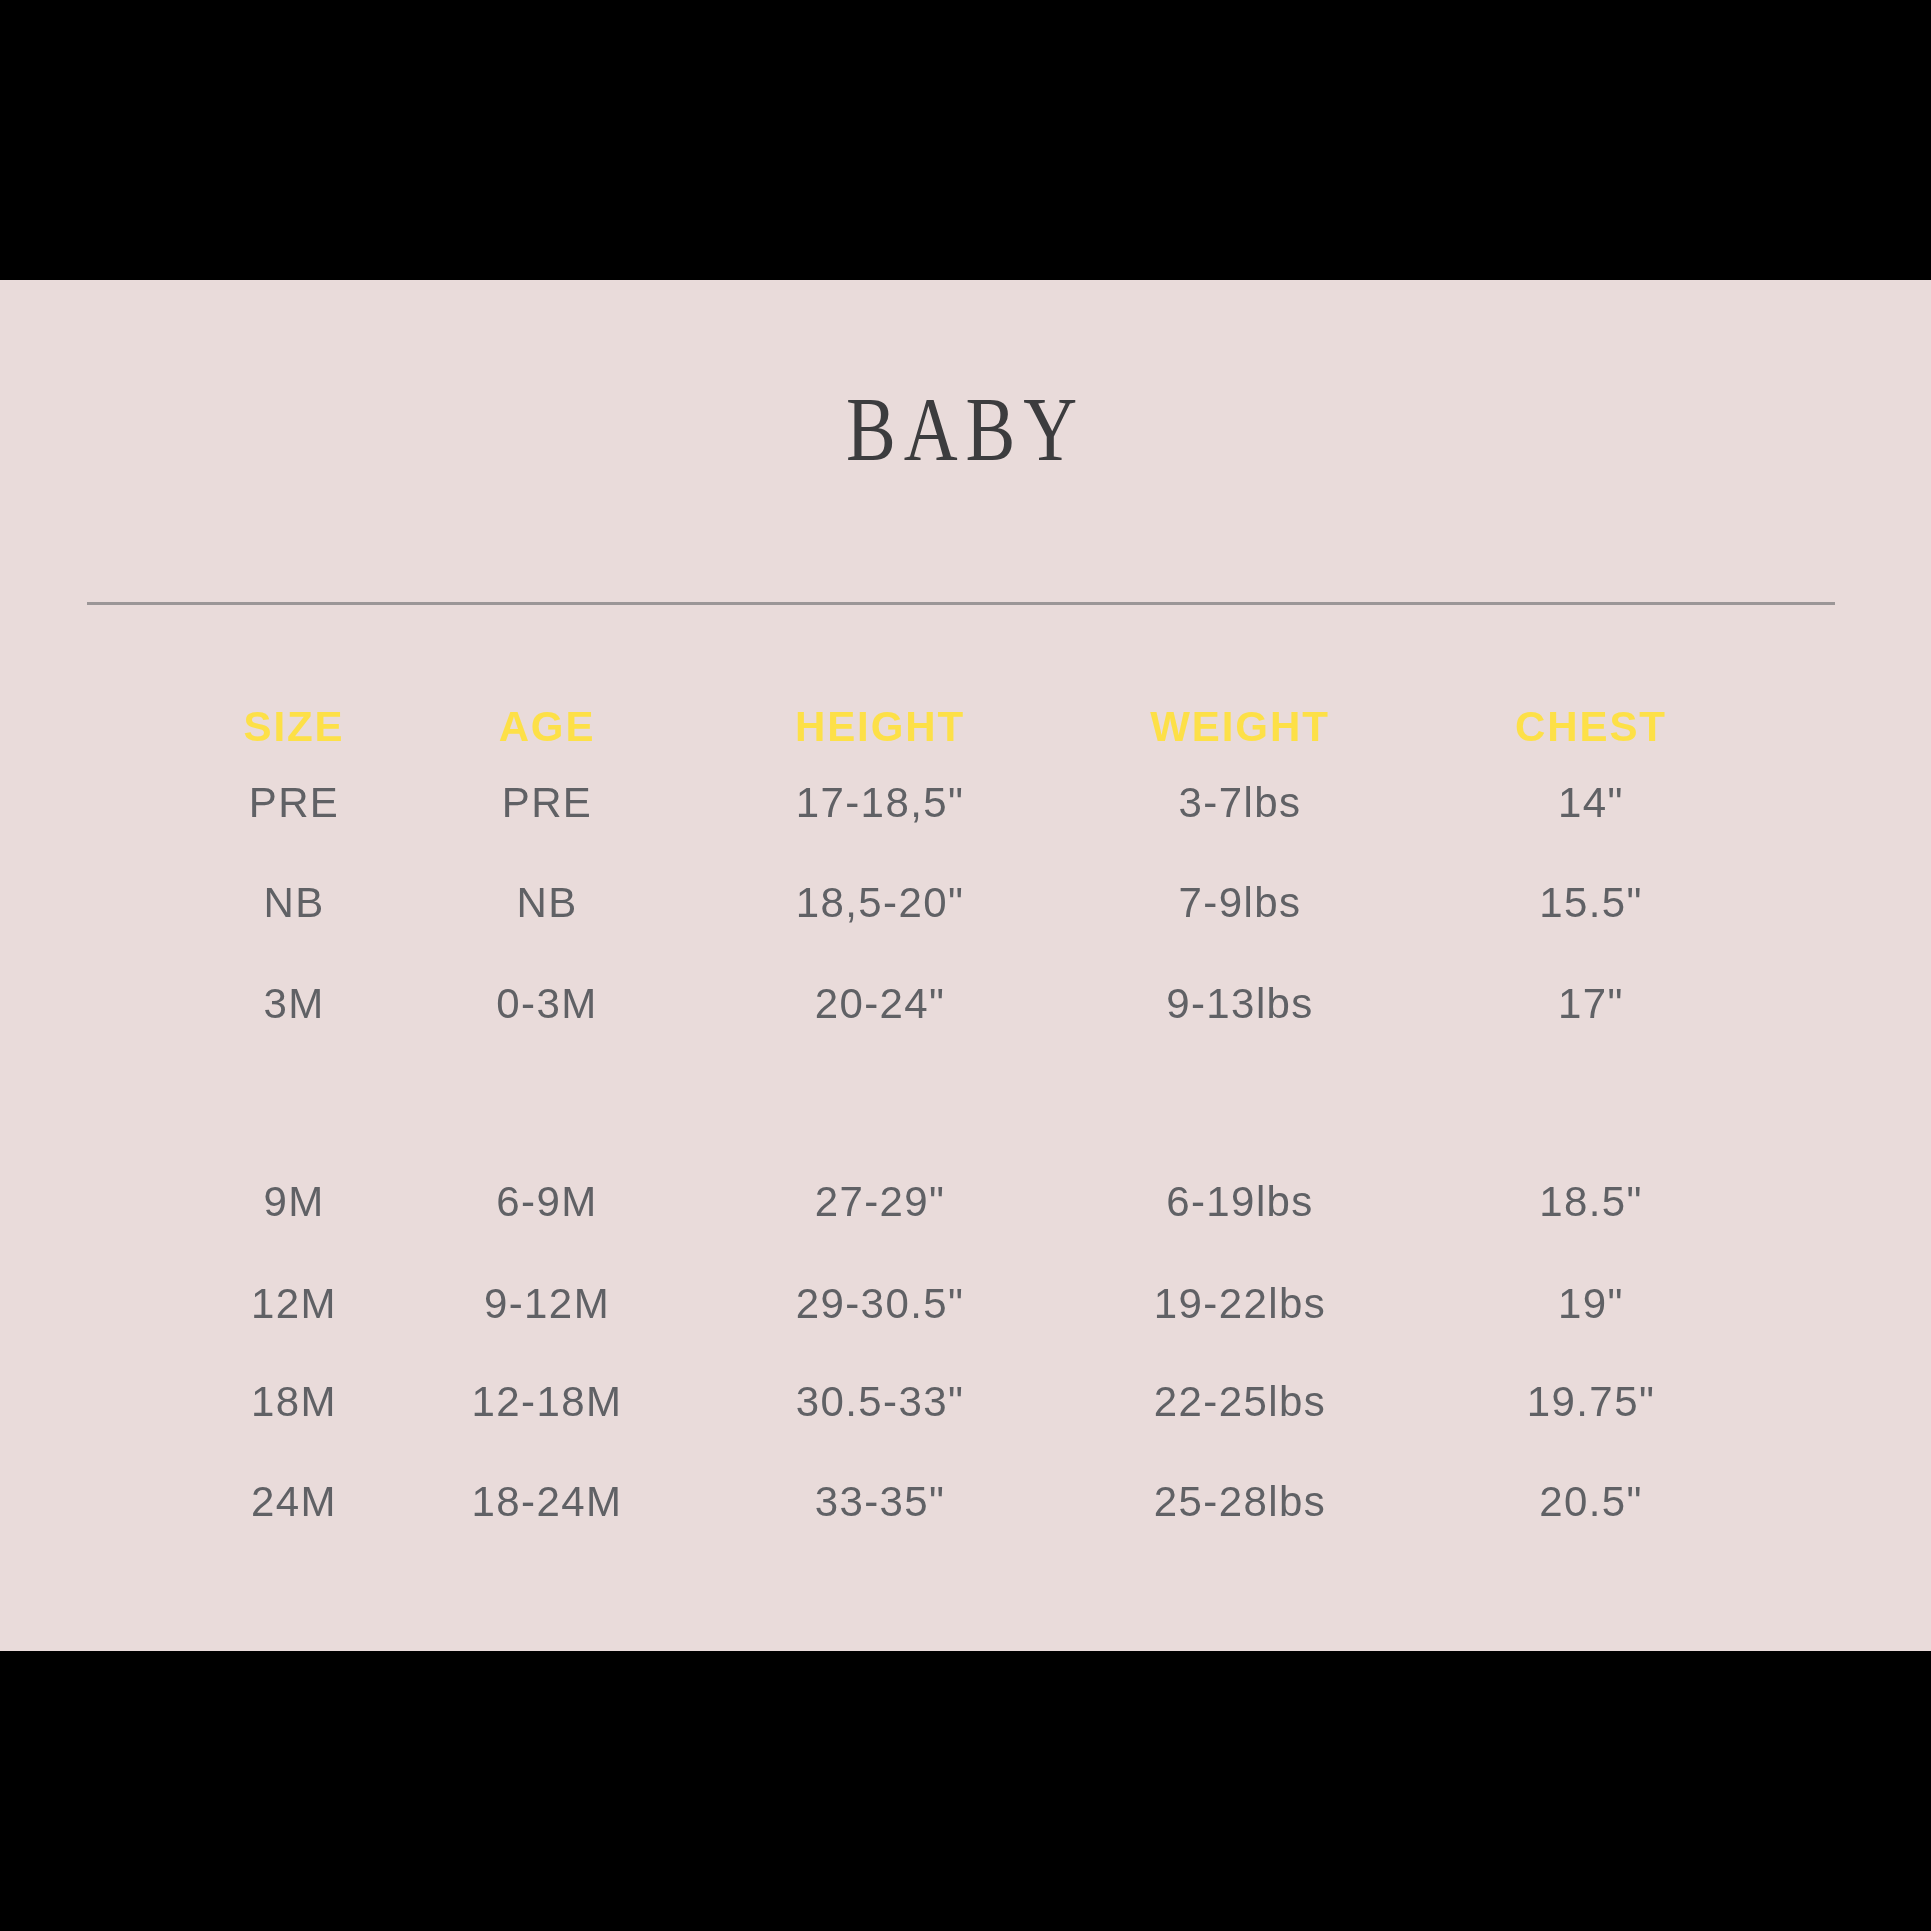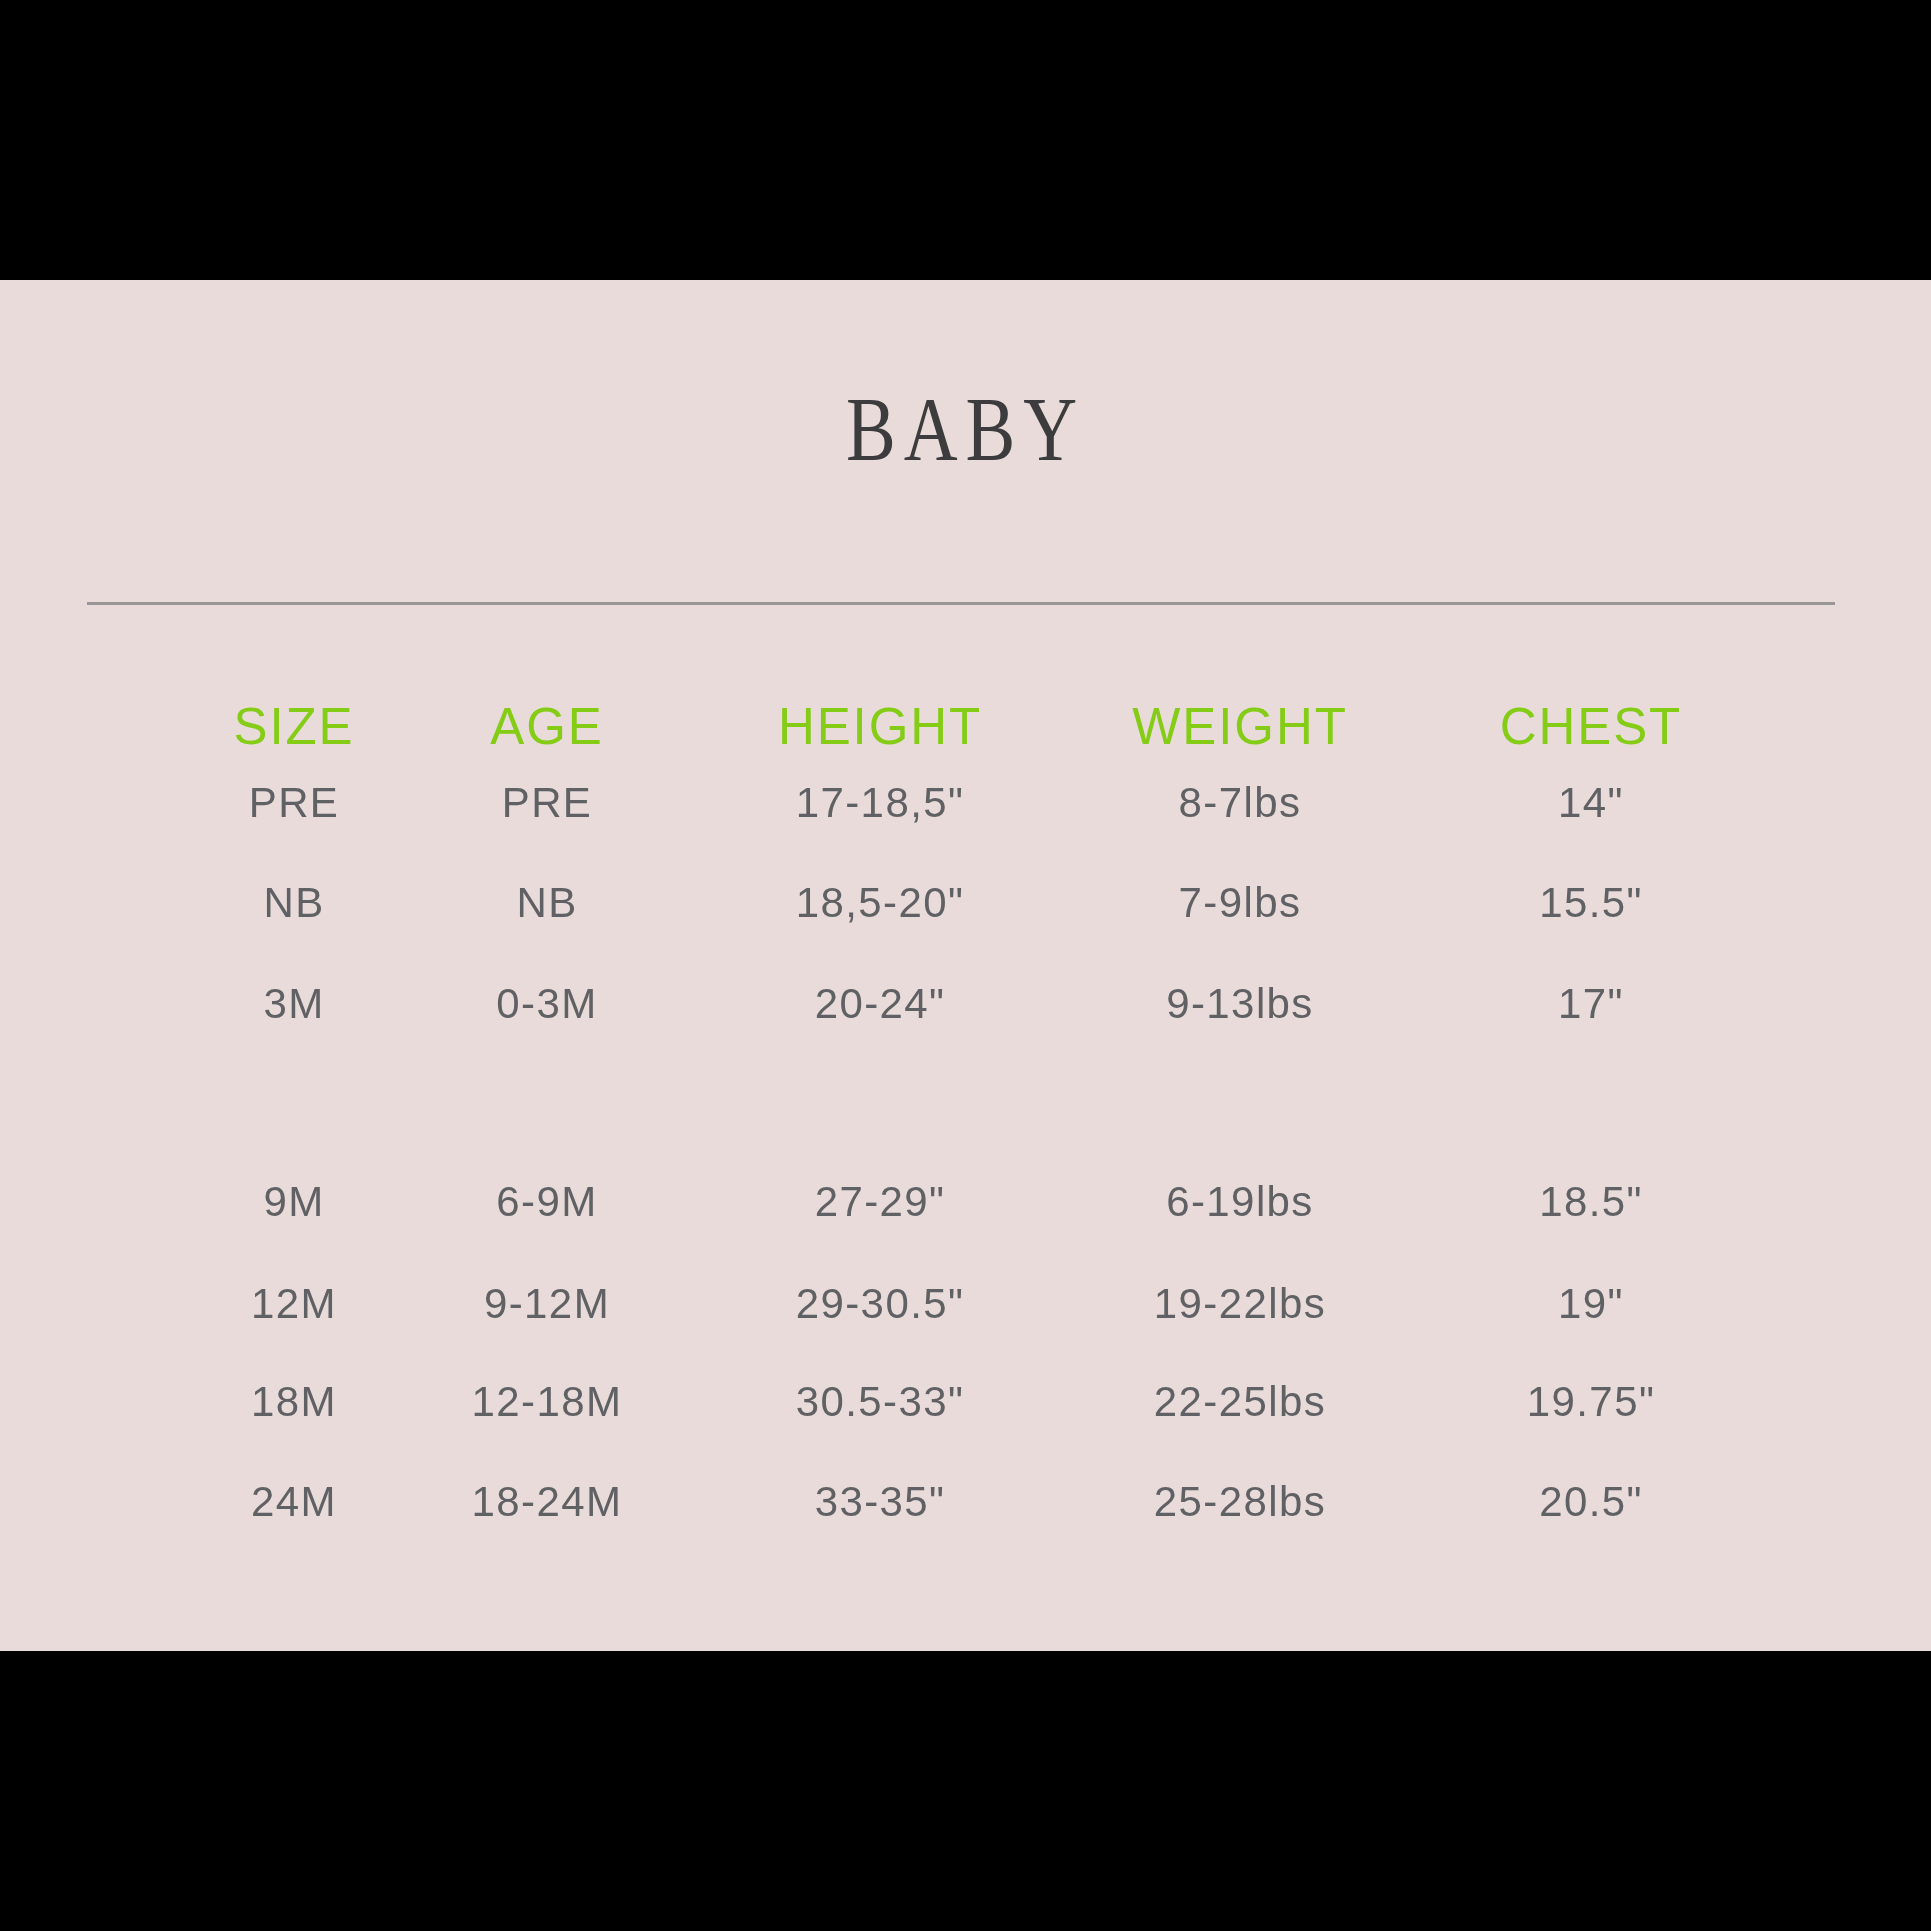--- a/index.html
+++ b/index.html
@@ -62,24 +62,24 @@
   .cell {
     position: absolute;
     transform: translateX(-50%);
     white-space: nowrap;
     line-height: 68px;
     font-size: 42px;
     letter-spacing: 1.4px;
     color: #606165;
   }
   .row.header .cell {
-    font-weight: 400;
-    font-size: 51px;
+    font-weight: 700;
+    font-size: 42px;
     letter-spacing: 1.9px;
-    color: #84cc16;
+    color: #fde047;
   }
   .c1 { left: 294px; }
   .c2 { left: 547px; }
   .c3 { left: 866px; margin-left: 14px; }
   .c4 { left: 1240px; }
   .c5 { left: 1591px; }
   .rh { top: 693px; }
   .r0 { top: 769px; }
   .r1 { top: 869px; }
   .r2 { top: 970px; }
@@ -108,21 +108,21 @@
     <span class="cell c2">AGE</span>
     <span class="cell c3">HEIGHT</span>
     <span class="cell c4">WEIGHT</span>
     <span class="cell c5">CHEST</span>
   </div>
 
   <div class="row r0">
     <span class="cell c1">PRE</span>
     <span class="cell c2">PRE</span>
     <span class="cell c3">17-18,5"</span>
-    <span class="cell c4">8-7lbs</span>
+    <span class="cell c4">3-7lbs</span>
     <span class="cell c5">14"</span>
   </div>
 
   <div class="row r1">
     <span class="cell c1">NB</span>
     <span class="cell c2">NB</span>
     <span class="cell c3">18,5-20"</span>
     <span class="cell c4">7-9lbs</span>
     <span class="cell c5">15.5"</span>
   </div>

